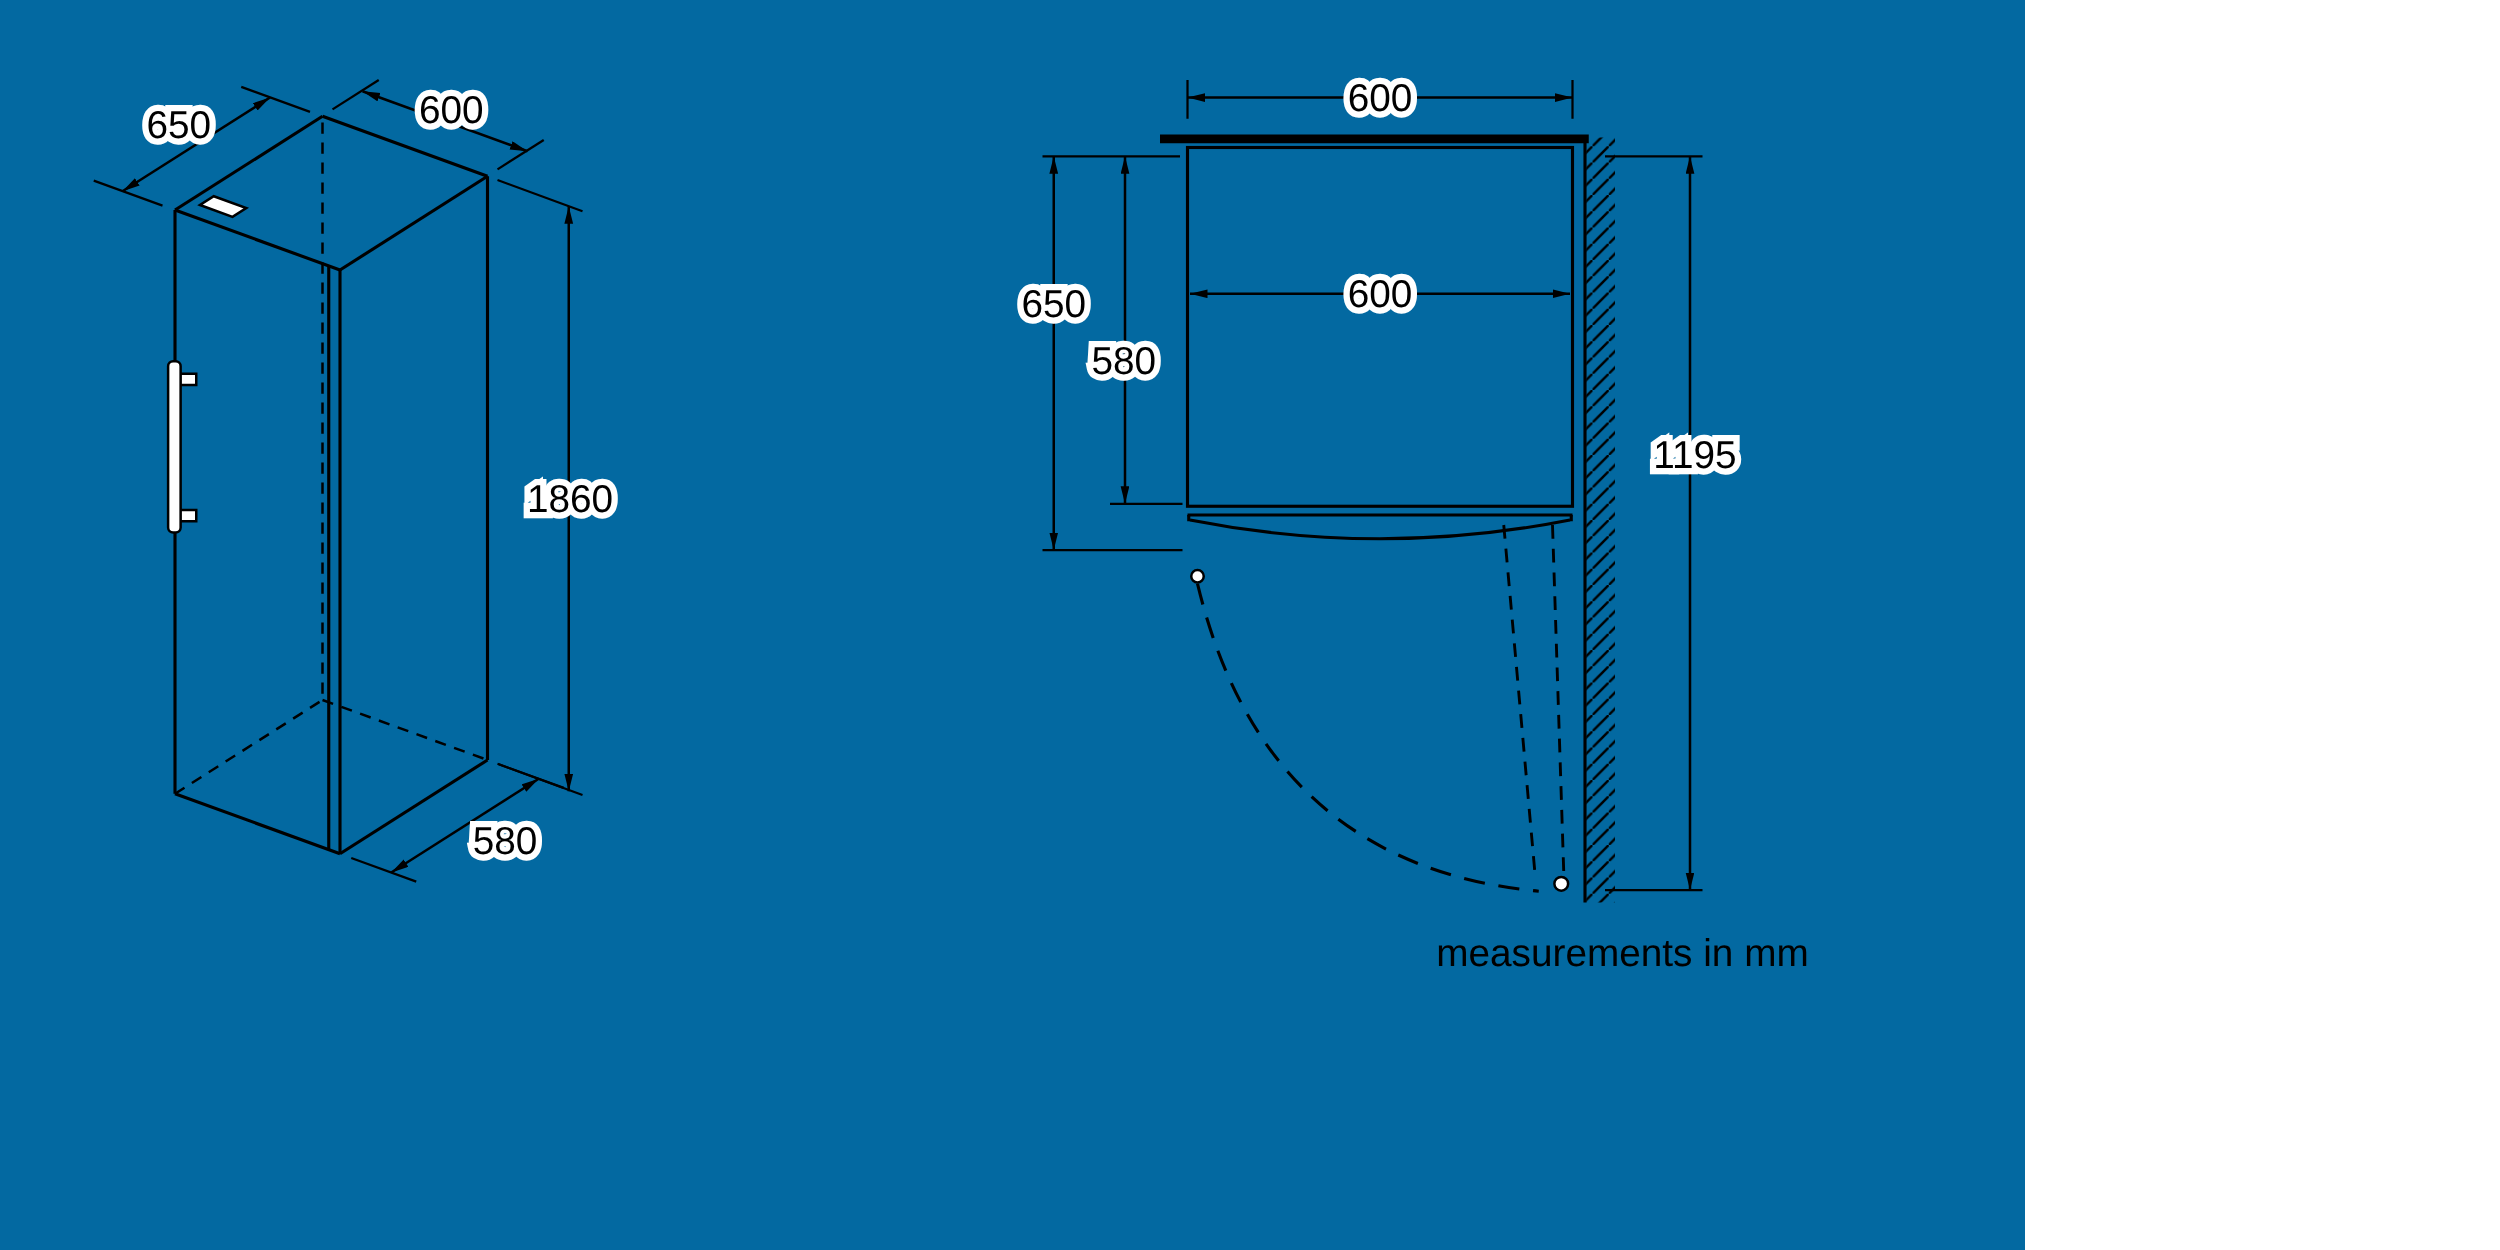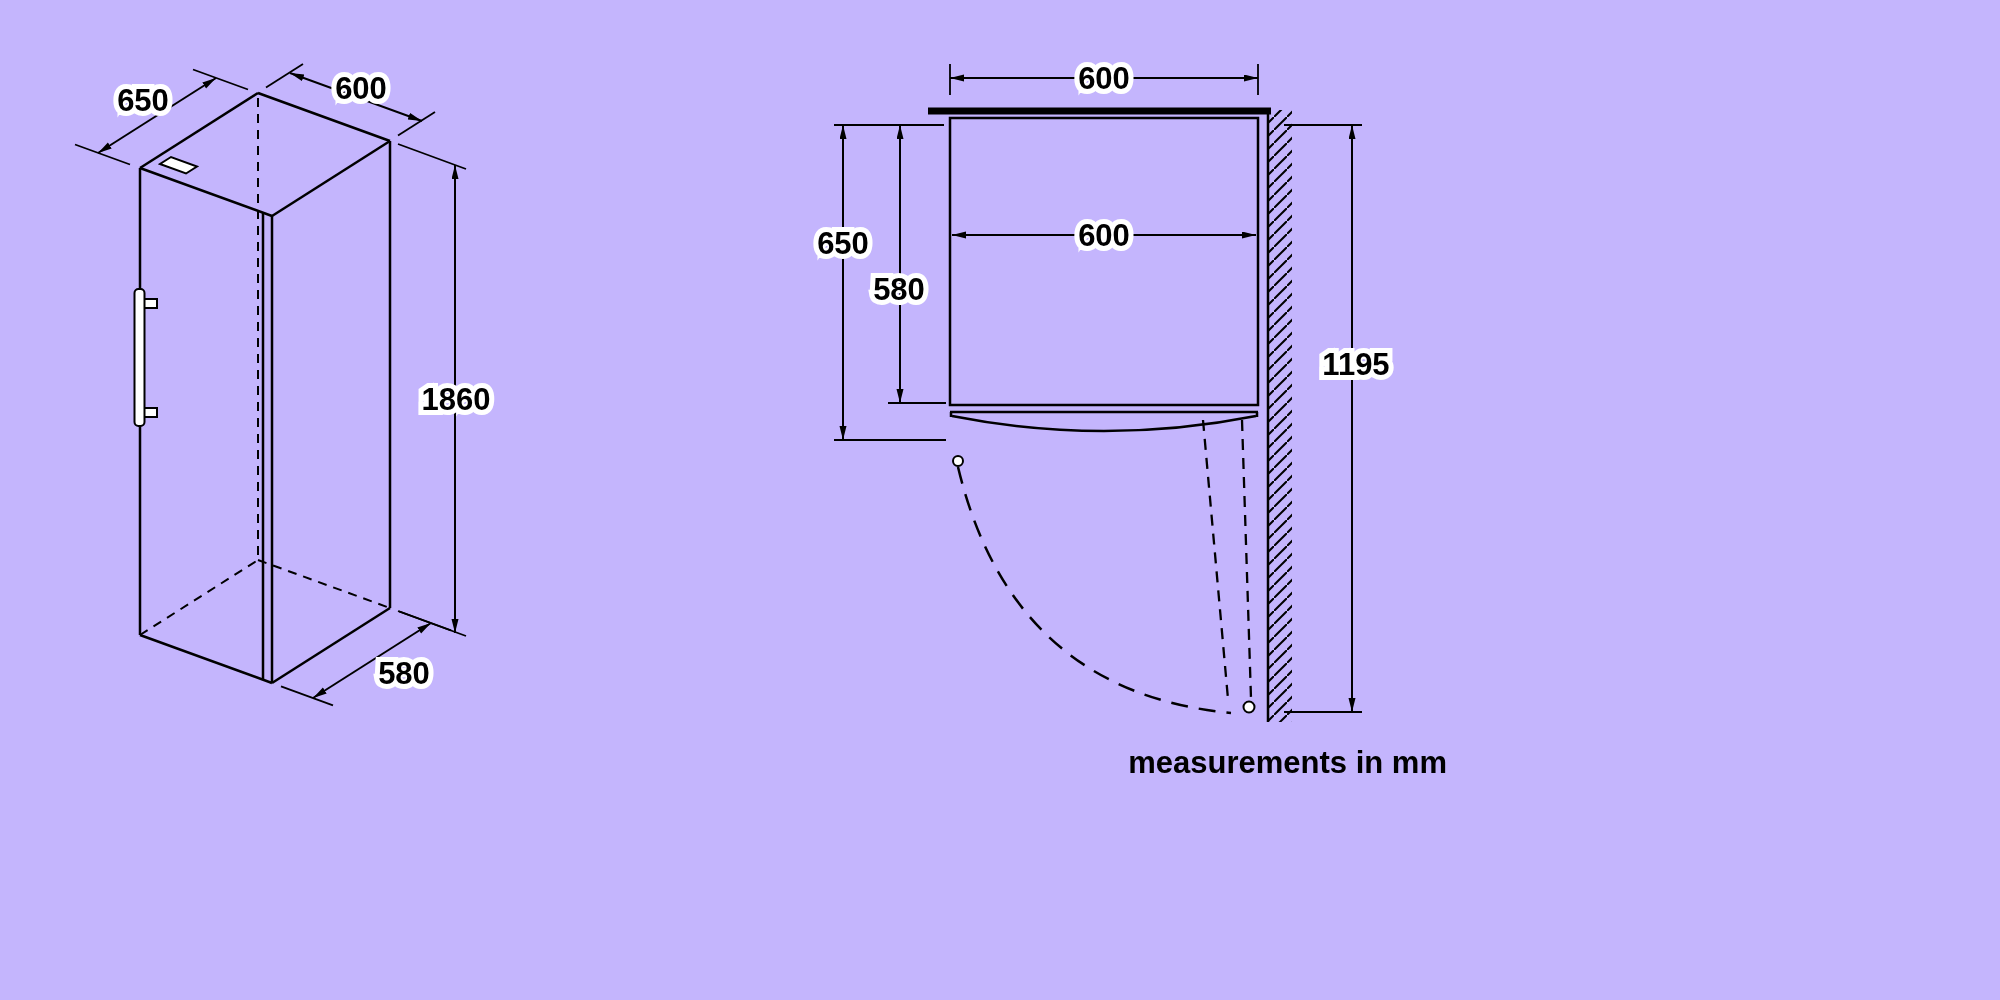--- a/index.html
+++ b/index.html
@@ -5,24 +5,23 @@
   html, body {
     margin: 0;
     padding: 0;
     background: #ffffff;
     width: 2000px;
     height: 1000px;
     overflow: hidden;
   }
   .stage {
     position: relative;
-    width: 2000px;
+    width: 1620px;
     height: 1000px;
-    background: #c4b5fd;
-    font-weight: bold;
+    background: #0369a1;
   }
   svg { display: block; }
 
   .ln      { fill: none; stroke: #000; stroke-width: 2.5; }
   .fillw   { fill: #fff; stroke: #000; stroke-width: 2; }
   .thick   { fill: none; stroke: #000; stroke-width: 7; }
   .hid     { fill: none; stroke: #000; stroke-width: 2;   stroke-dasharray: 9 7; }
   .doordash{ fill: none; stroke: #000; stroke-width: 2.3; stroke-dasharray: 11 8; }
   .arcdash { fill: none; stroke: #000; stroke-width: 2.5; stroke-dasharray: 17 11; }
   .ext     { fill: none; stroke: #000; stroke-width: 1.8; }

